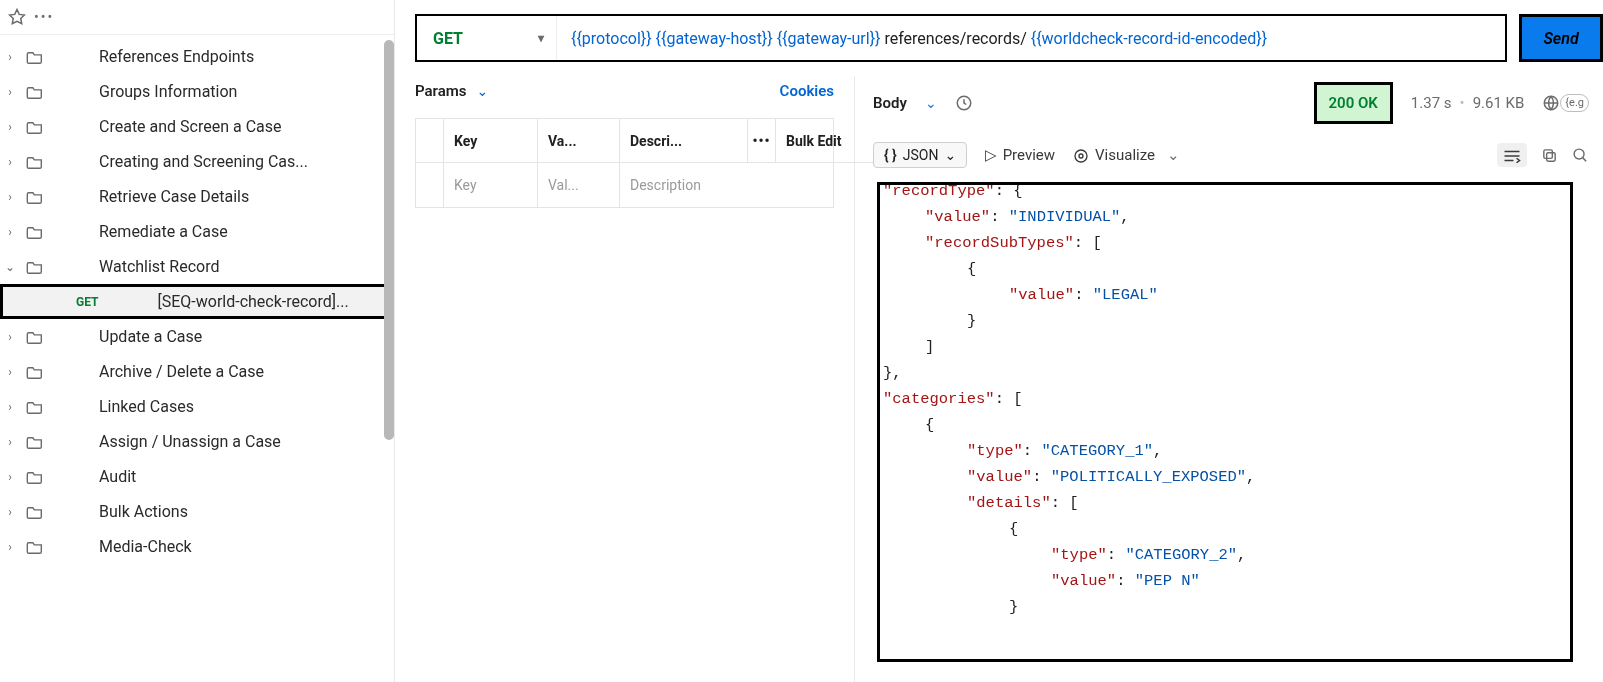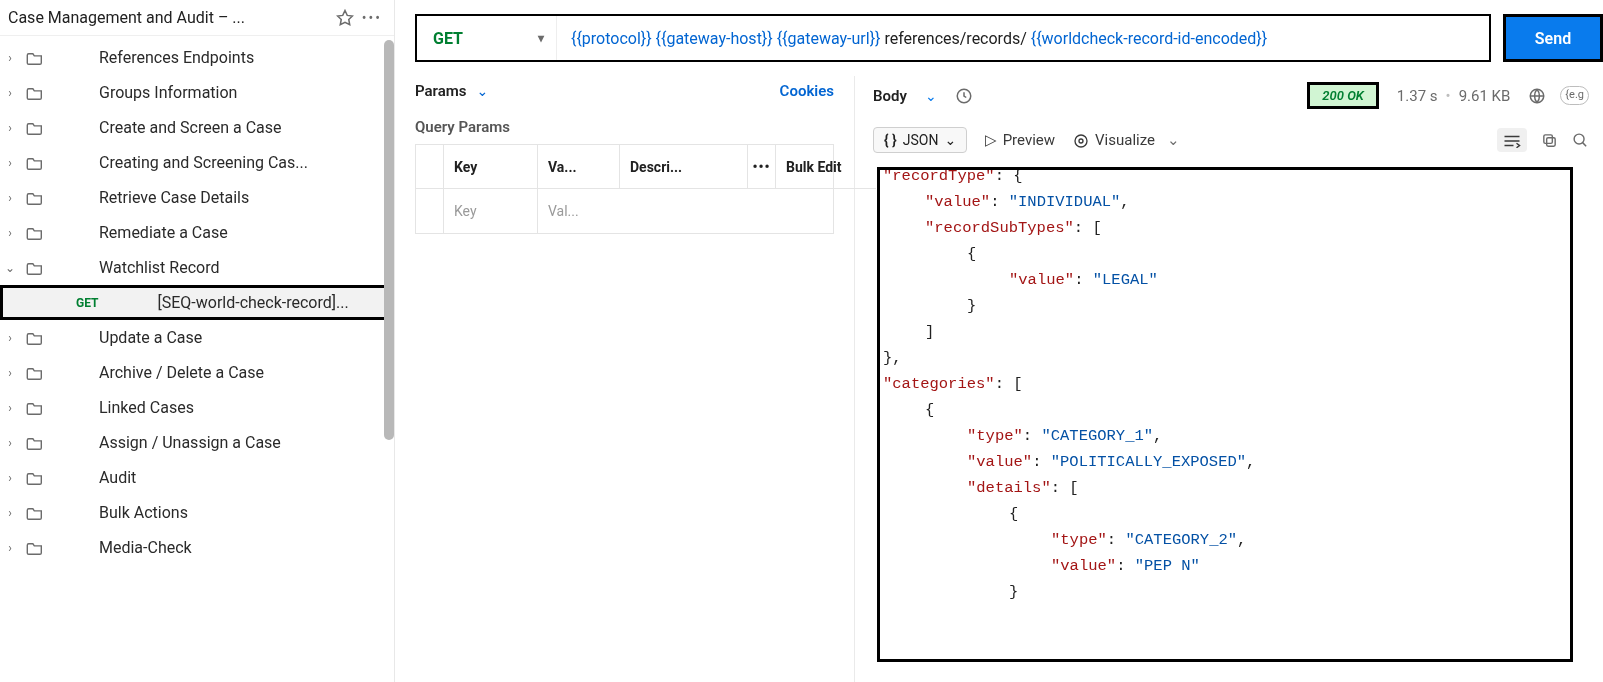--- a/index.html
+++ b/index.html
@@ -23,21 +23,21 @@
 .scroll-thumb { position: absolute; right: 0; top: 40px; width: 10px; height: 400px; background: #b8b8b8; border-radius: 5px; }
 
 .main { flex: 1; display: flex; flex-direction: column; padding: 0; }
 .req-bar-wrap { display: flex; align-items: stretch; padding: 14px 0 0 20px; gap: 12px; }
 .req-bar { flex: 1; border: 2px solid #000; height: 48px; display: flex; align-items: center; background: #fff; }
 .method-select { width: 140px; height: 100%; display: flex; align-items: center; padding: 0 16px; font-size: 16px; font-weight: 700; color: #007f31; position: relative; border-right: 1px solid #eee; cursor: pointer; }
 .method-select .chev-down { position: absolute; right: 12px; color: #6b6b6b; font-size: 12px; }
 .url-display { flex: 1; padding: 0 14px; font-size: 16px; white-space: nowrap; overflow: hidden; }
 .url-var { color: #0265d2; }
 .url-lit { color: #212121; }
-.send-btn { width: 100px; border: 3px solid #000; background: #097bed; color: #ffffff; font-weight: 600; font-size: 16px; display: flex; align-items: center; justify-content: center; cursor: pointer; }
+.send-btn { width: 84px; border: 3px solid #000; background: #097bed; color: #000000; font-weight: 600; font-size: 16px; display: flex; align-items: center; justify-content: center; cursor: pointer; font-style: italic; }
 
 .panels { display: flex; flex: 1; margin-top: 14px; overflow: hidden; }
 .left-panel { width: 460px; padding: 0 20px; border-right: 1px solid #eaeaea; }
 .tab-row { display: flex; align-items: center; gap: 10px; padding: 6px 0 18px; }
 .tab-active { font-size: 15px; font-weight: 600; color: #212121; }
 .tab-chev { color: #0265d2; font-size: 14px; }
 .cookies-link { margin-left: auto; color: #0265d2; font-weight: 600; font-size: 15px; cursor: pointer; }
 .qp-title { font-size: 15px; font-weight: 600; color: #555; margin-bottom: 8px; }
 .qp-table { border: 1px solid #e4e4e4; }
 .qp-row { display: grid; grid-template-columns: 28px 94px 82px 128px 28px 100px; height: 44px; }
@@ -46,24 +46,24 @@
 .qp-cell:last-child { border-right: none; }
 .qp-row:last-child .qp-cell { border-bottom: none; }
 .qp-cell.placeholder { color: #9a9a9a; }
 .qp-cell.more { justify-content: center; color: #6b6b6b; letter-spacing: 1px; cursor: pointer; }
 
 .right-panel { flex: 1; display: flex; flex-direction: column; padding: 0 0 0 18px; overflow: hidden; }
 .resp-head { display: flex; align-items: center; gap: 18px; padding: 6px 14px 14px 0; }
 .resp-body-tab { font-size: 15px; font-weight: 600; }
 .resp-chev { color: #097bed; font-size: 14px; }
 .hist-icon { color: #6b6b6b; cursor: pointer; }
-.status-pill { border: 3px solid #000; padding: 3px 12px; background: #d1f5d3; color: #007f31; font-size: 13px; font-weight: 600; margin-left: auto; font-style: italic; }
+.status-pill { border: 3px solid #000; padding: 9px 12px; background: #d1f5d3; color: #007f31; font-size: 15px; font-weight: 600; margin-left: auto; }
 .meta { color: #6b6b6b; font-size: 15px; display: flex; gap: 8px; align-items: center; justify-content: space-between; }
 .meta-dot { color: #bdbdbd; }
-.tail-icons { display: flex; gap: 14px; color: #6b6b6b; }
+.tail-icons { display: flex; gap: 0; color: #6b6b6b; }
 .tail-icons span { cursor: pointer; }
 .ellipse-badge { border: 1px solid #bdbdbd; border-radius: 12px; padding: 1px 4px; font-size: 11px; }
 
 .resp-toolbar { display: flex; align-items: center; gap: 18px; padding: 4px 14px 10px 0; }
 .json-pill { border: 1px solid #cfcfcf; border-radius: 4px; padding: 4px 10px; display: flex; align-items: center; gap: 6px; font-size: 14px; cursor: pointer; background: #f8f8f8; }
 .json-pill .brace { font-weight: 700; }
 .toolbar-btn { display: flex; align-items: center; gap: 6px; font-size: 15px; color: #3a3a3a; cursor: pointer; }
 .toolbar-right { margin-left: auto; display: flex; gap: 14px; color: #6b6b6b; align-items: center; }
 .toolbar-right .wrap-icon { background: #f0f0f0; border-radius: 4px; padding: 4px 6px; }
 
@@ -81,21 +81,20 @@
 .i3 { padding-left: 84px; }
 .i4 { padding-left: 126px; }
 .i5 { padding-left: 168px; }
 svg { display: inline-block; vertical-align: middle; }
 </style>
 </head>
 <body>
 
 <div class="sidebar">
   <div class="sidebar-header">
-    <span class="sidebar-title">Case Management and Audit – ...</span>
     <span class="star-icon">
       <svg width="18" height="18" viewBox="0 0 24 24" fill="none" stroke="#6b6b6b" stroke-width="2">
           <polygon points="12 2 15 8.5 22 9.3 17 14 18.3 21 12 17.8 5.7 21 7 14 2 9.3 9 8.5 12 2"></polygon>
         </svg>
     </span>
     <span class="more-icon">•••</span>
   </div>
   <div class="tree" id="tree">
       <div class="tree-item indent1">
         <span class="chev">›</span>
@@ -244,34 +243,34 @@
     <div class="send-btn">Send</div>
   </div>
 
   <div class="panels">
     <div class="left-panel">
       <div class="tab-row">
         <span class="tab-active">Params</span>
         <span class="tab-chev">⌄</span>
         <span class="cookies-link">Cookies</span>
       </div>
-      <div class="qp-title">Query Params</div>
       <div class="qp-table">
         <div class="qp-row header">
           <div class="qp-cell"></div>
           <div class="qp-cell">Key</div>
           <div class="qp-cell">Va...</div>
           <div class="qp-cell">Descri...</div>
           <div class="qp-cell more">•••</div>
           <div class="qp-cell">Bulk Edit</div>
         </div>
         <div class="qp-row">
           <div class="qp-cell"></div>
           <div class="qp-cell placeholder">Key</div>
           <div class="qp-cell placeholder">Val...</div>
+          <div class="qp-cell placeholder" style="grid-column: span 3;">Description</div>
         </div>
       </div>
     </div>
 
     <div class="right-panel">
       <div class="resp-head">
         <span class="resp-body-tab">Body</span>
         <span class="resp-chev">⌄</span>
         <span class="hist-icon">
           <svg width="18" height="18" viewBox="0 0 24 24" fill="none" stroke="#6b6b6b" stroke-width="2">

